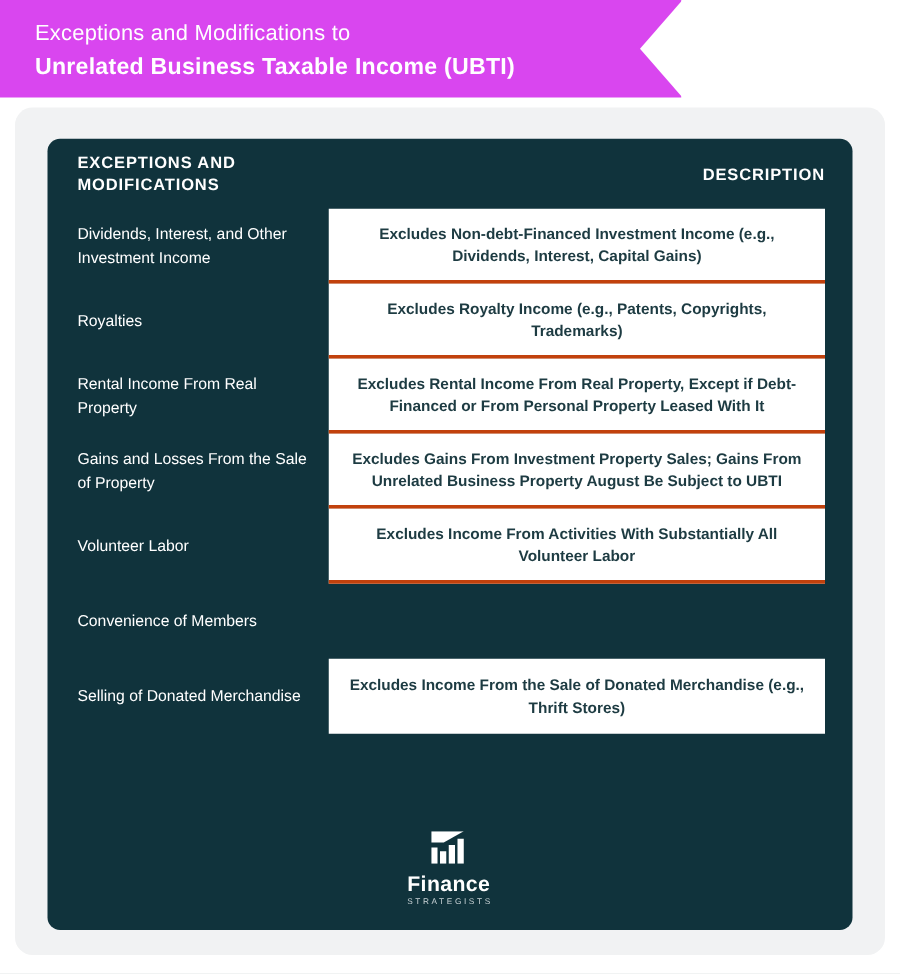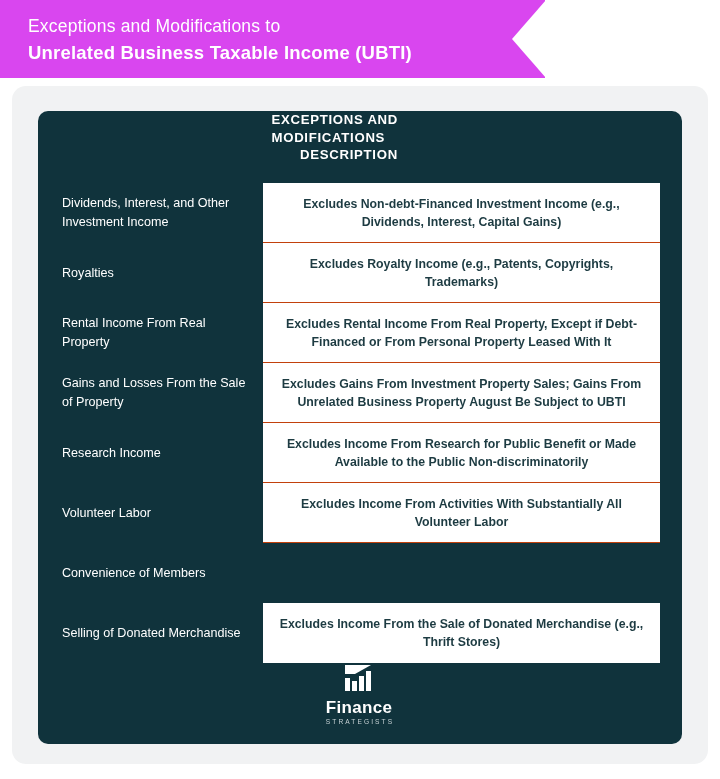--- a/index.html
+++ b/index.html
@@ -75,24 +75,23 @@
     width: 644px;
     height: 633px;
     background: #10333c;
     border-radius: 10px;
     box-sizing: border-box;
     padding: 0;
   }
   
   .table-head {
     display: flex;
-    height: 72px;
-    align-items: center;
-    color: #ffffff;
-    flex-direction: column;
+    height: 56px;
+    align-items: center;
+    color: #ffffff;
   }
   .th-left {
     width: 225px;
     padding-left: 24px;
     box-sizing: border-box;
     font-size: 13.2px;
     font-weight: bold;
     letter-spacing: 0.7px;
     line-height: 18px;
     text-align: left;
@@ -133,21 +132,21 @@
     background: #ffffff;
     color: #1d3b42;
     font-size: 12.3px;
     font-weight: bold;
     line-height: 18px;
     text-align: center;
     display: flex;
     align-items: center;
     justify-content: center;
     padding: 10px 14px;
-    border-bottom: 1px solid #c2410c;
+    border-bottom: 3px solid #c2410c;
   }
   .row:first-child .cell-desc {
     border-top: 0;
   }
   .row:last-child .cell-desc {
     border-bottom: 0;
   }
   
   .logo-area {
     position: absolute;
@@ -217,24 +216,20 @@
       <div class="row">
         <div class="cell-label">Rental Income From Real Property</div>
         <div class="cell-desc">Excludes Rental Income From Real Property, Except if Debt-Financed or From Personal Property Leased With It</div>
       </div>
 
       <div class="row">
         <div class="cell-label">Gains and Losses From the Sale of Property</div>
         <div class="cell-desc">Excludes Gains From Investment Property Sales; Gains From Unrelated Business Property August Be Subject to UBTI</div>
       </div>
 
-      <div class="row">
-        <div class="cell-label">Research Income</div>
-        <div class="cell-desc">Excludes Income From Research for Public Benefit or Made Available to the Public Non-discriminatorily</div>
-      </div>
 
       <div class="row">
         <div class="cell-label">Volunteer Labor</div>
         <div class="cell-desc">Excludes Income From Activities With Substantially All Volunteer Labor</div>
       </div>
 
       <div class="row">
         <div class="cell-label">Convenience of Members</div>
       </div>
 

